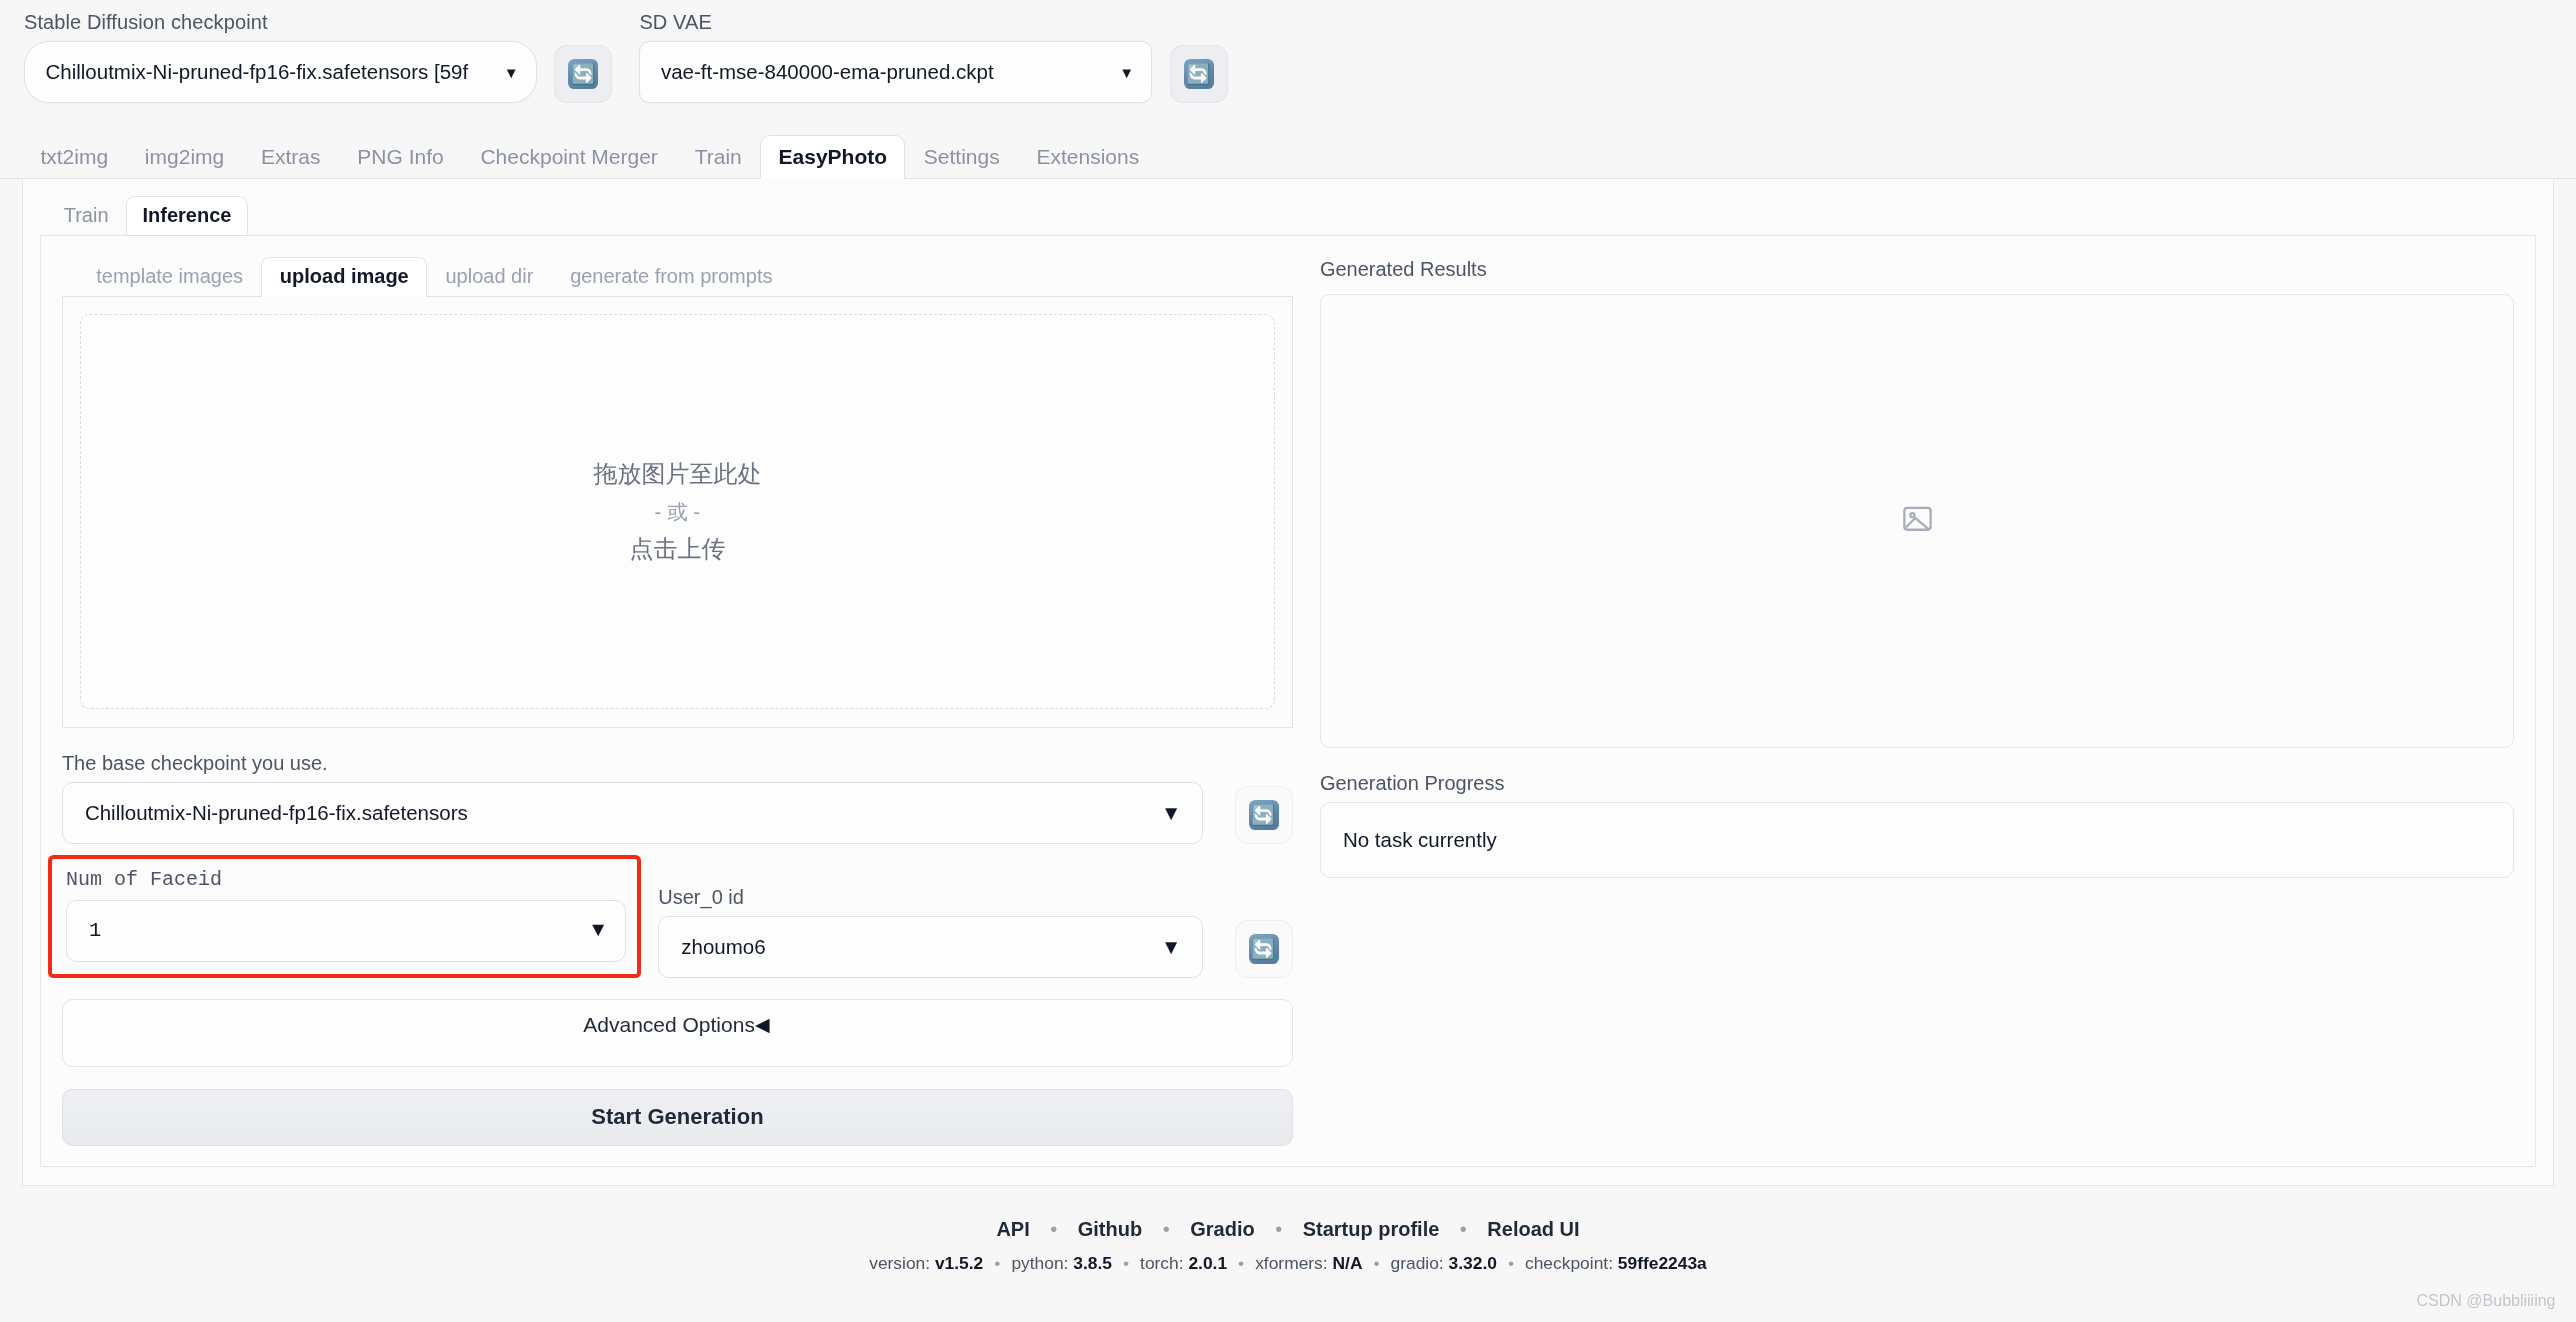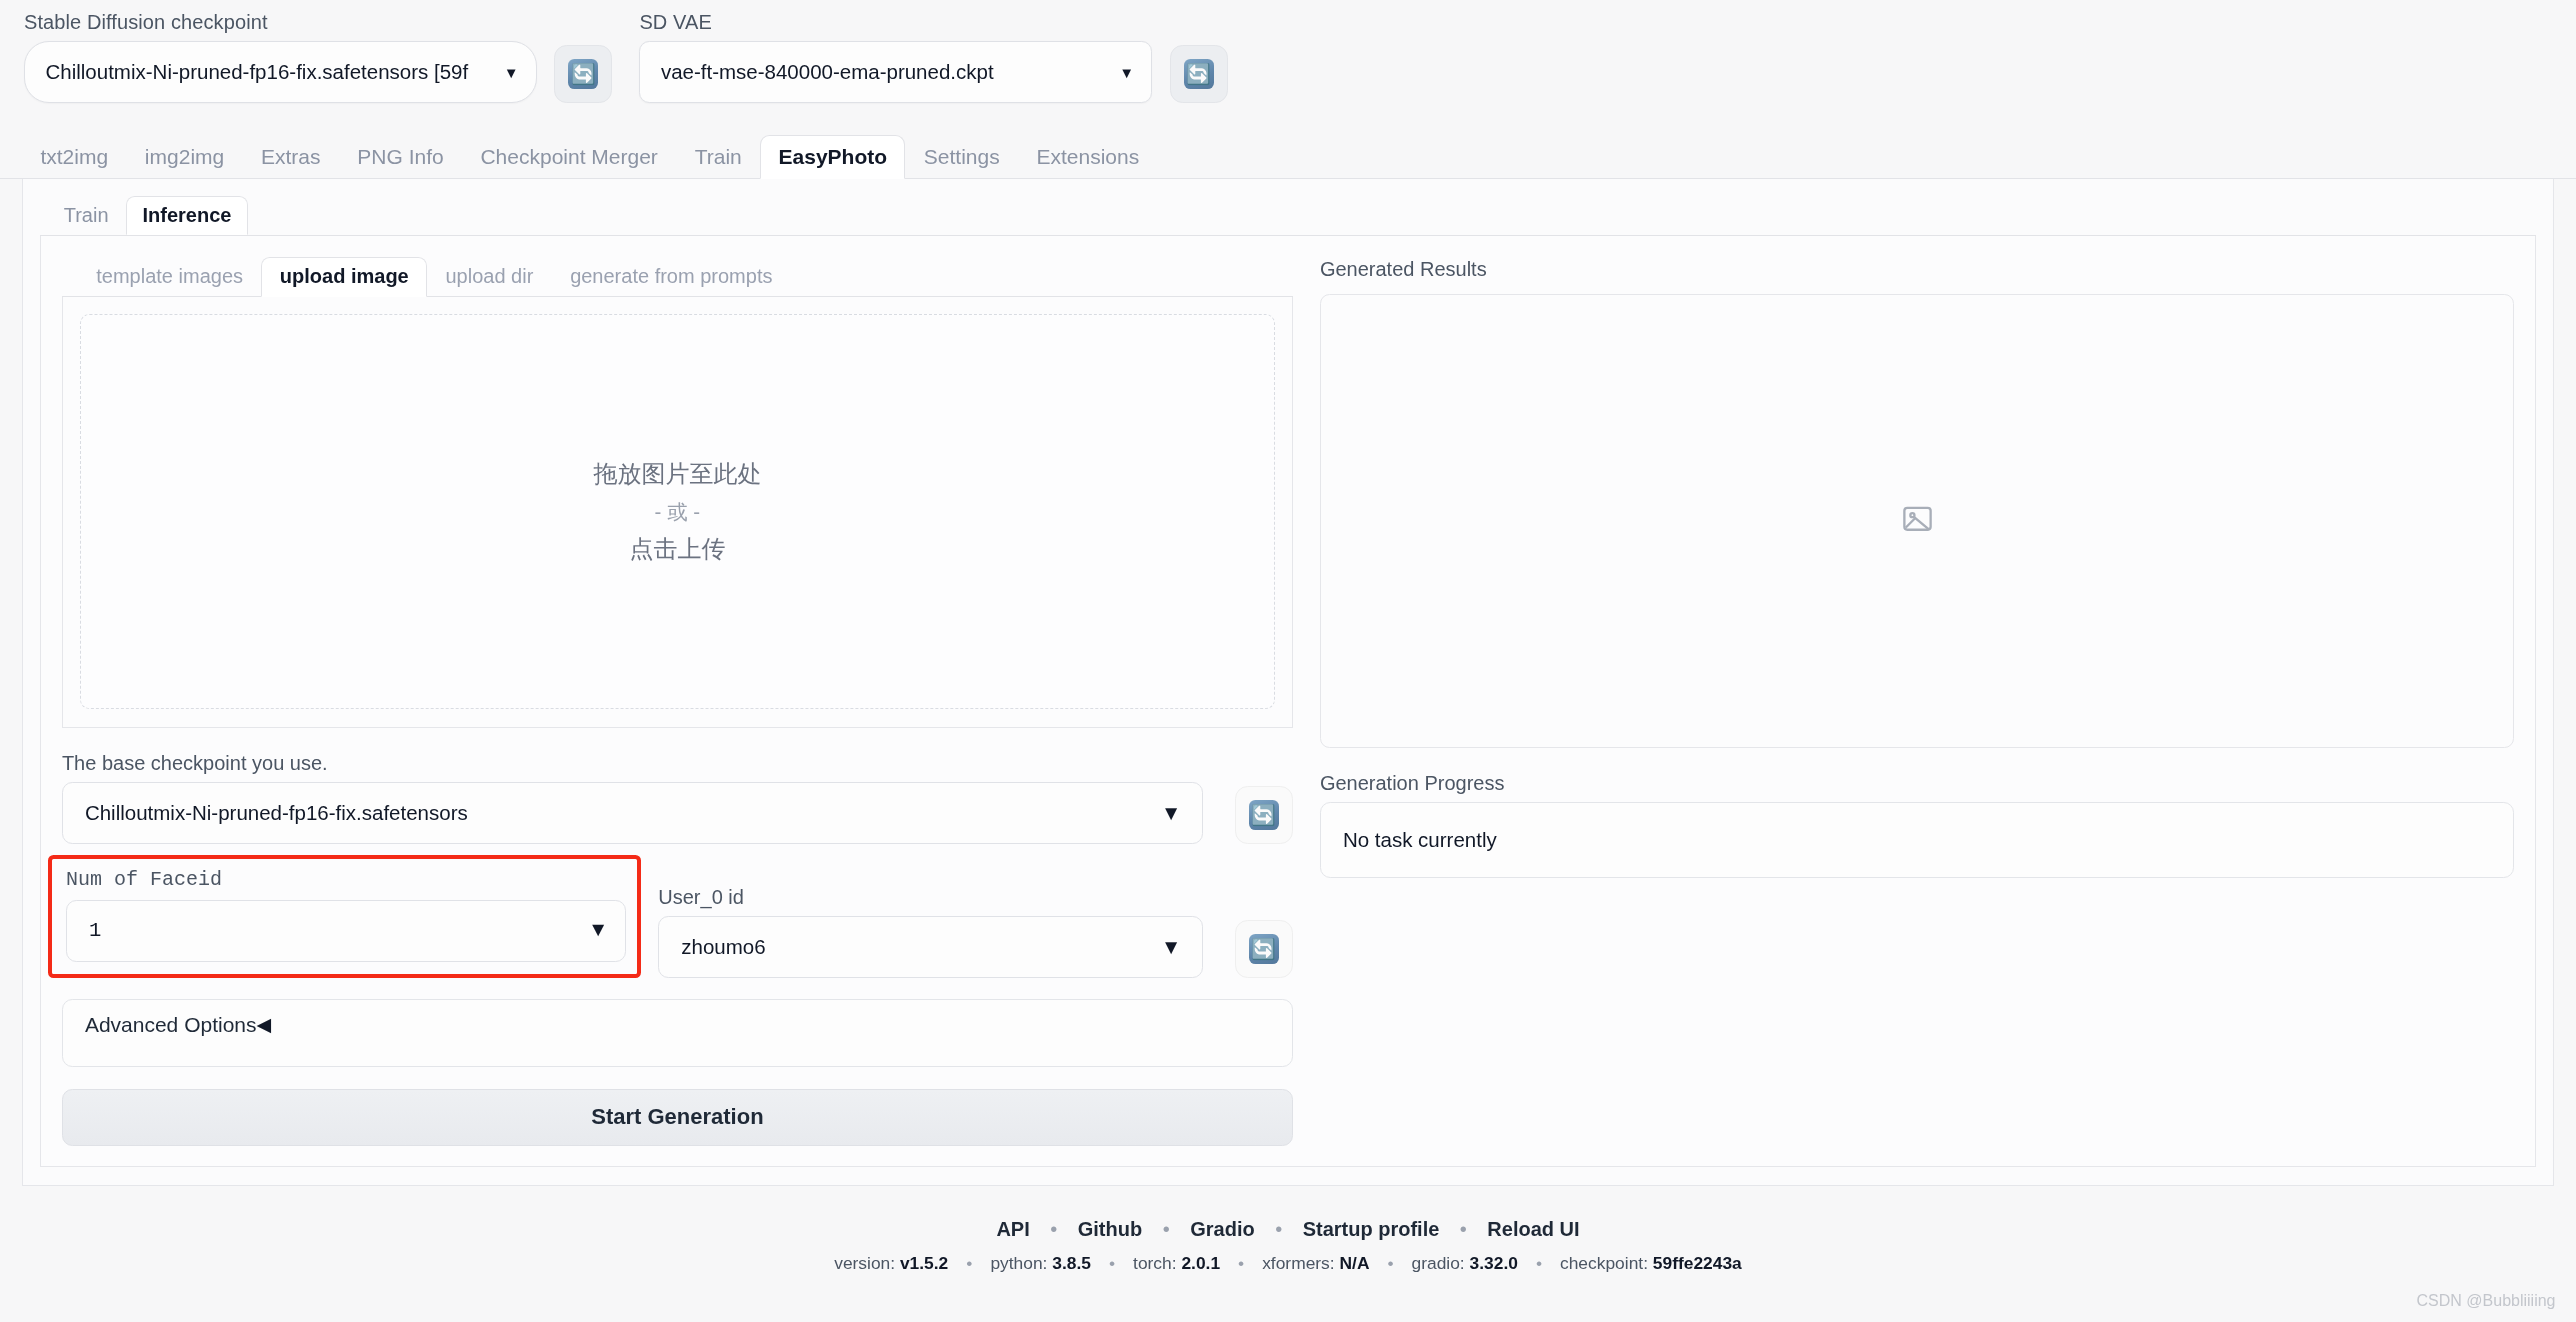--- a/index.html
+++ b/index.html
@@ -230,21 +230,21 @@
   }
 
   .accordion {
     margin-top: 20.5px;
     background: #fdfdfd;
     border: 0.8px solid #e3e5e9;
     border-radius: 10.3px;
     height: 68px;
     display: flex;
     align-items: center;
-    justify-content: flex-start;
+    justify-content: center;
     padding: 0 24px 16px 22px;
     font-size: 21px;
     color: #1f2937;
   }
   .accordion .tri { font-size: 19px; color: #111827; }
 
   .primary-btn {
     margin-top: 22px;
     height: 57px;
     background: linear-gradient(180deg, #eef0f3 0%, #e8eaee 100%);
@@ -287,21 +287,21 @@
     gap: 20.5px;
   }
   .f-links .dot { color: #9aa1ad; font-weight: normal; }
   .f-ver {
     margin-top: 12.6px;
     font-size: 17.4px;
     color: #4b5563;
     display: flex;
     align-items: center;
     justify-content: center;
-    gap: 18px;
+    gap: 11px;
     flex-wrap: nowrap;
   }
   .f-ver b { color: #111827; }
   .f-ver .dot { color: #9aa1ad; }
 
   .watermark {
     position: absolute;
     right: 20.5px;
     bottom: 12.6px;
     font-size: 16px;

